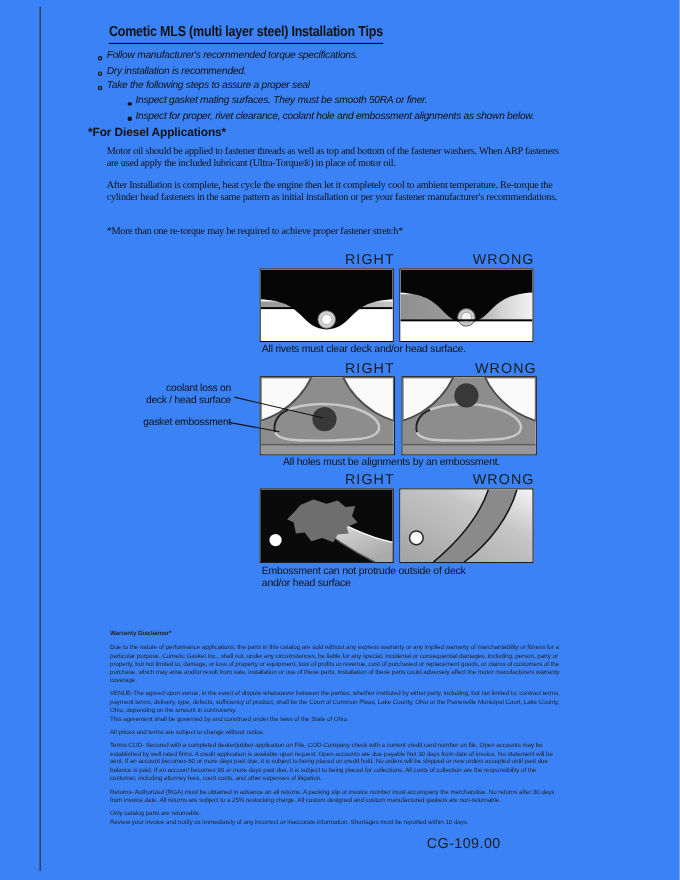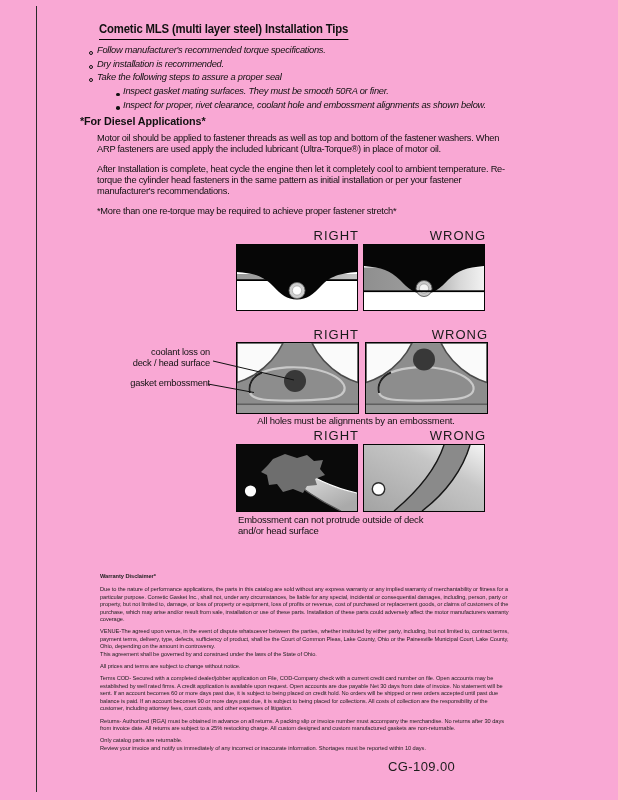--- a/index.html
+++ b/index.html
@@ -1,19 +1,19 @@
 <!DOCTYPE html>
 <html><head>
 <meta charset="utf-8">
 <style>
   * { margin:0; padding:0; box-sizing:border-box; }
   html,body { background:#e8e8e8; }
   body { font-family:"Liberation Sans","DejaVu Sans",sans-serif; }
   #page {
-    position:relative; width:618px; height:800px; background:#f9a8d4;
+    position:relative; width:618px; height:800px; background:#3b82f6;
     overflow:hidden; color:#111;
   }
   .abs { position:absolute; }
 
   
   #edge-line { left:36px; top:6px; width:1.3px; height:786px; background:#2a2a2a; }
 
   
   #title {
     left:99px; top:21px; font-size:13.2px; font-weight:bold; letter-spacing:-0.2px;
@@ -29,21 +29,21 @@
     width:4px; height:4px; border:1px solid #111; border-radius:50%;
     margin:3.4px 4px 0 1px; flex:none;
   }
   .b-dot {
     width:3.6px; height:3.6px; background:#111; border-radius:50%;
     margin:3.6px 3.5px 0 0; flex:none;
   }
 
   
   #diesel-heading { left:80px; top:115px; font-size:10.8px; font-weight:bold; letter-spacing:-0.1px; }
-  .bodytext { font-size:9.3px; letter-spacing:-0.25px; line-height:11px; width:417px; left:97px; }
+  .bodytext { font-size:9.3px; letter-spacing:-0.25px; line-height:11px; width:417px; left:97px;font-family:Liberation Serif, serif; }
   #diesel-para1 { top:133px; }
   #diesel-para2 { top:164px; }
   #diesel-note  { top:206px; }
 
   
   .rw-label { width:123px; text-align:right; font-size:13px; letter-spacing:1px; color:#1a1a1a; white-space:nowrap; }
   .dimg { border:1.5px solid #050505; background:#fff; line-height:0; }
   .dimg svg { display:block; }
   .caption { font-size:9.5px; letter-spacing:-0.2px; color:#111; line-height:10.8px; }
 
@@ -139,20 +139,21 @@
       </defs>
       <rect width="120" height="65" fill="#ffffff"></rect>
       <rect x="0" y="22.5" width="120" height="23" fill="url(#g2)"></rect>
       <path d="M0,0 H120 V21 C102,22.5 94,25.5 84,35 C76,43.5 70,48.8 60,48.8 C50,48.8 44,43.5 36,35 C26,25.5 18,22.5 0,21 Z" fill="#060606"></path>
       <circle cx="60" cy="43.5" r="8" fill="#c8c8c8" stroke="#555" stroke-width="0.9"></circle>
       <circle cx="60" cy="43.5" r="4.6" fill="#f4f4f4" stroke="#8a8a8a" stroke-width="0.6"></circle>
       <rect x="0" y="45.3" width="120" height="1.8" fill="#000"></rect>
     </svg>
   </div>
 
+  <div id="caption-row1" class="abs caption">All rivets must clear deck and/or head surface.</div>
 
   <div class="abs rw-label r2-label col-left">RIGHT</div>
   <div class="abs rw-label r2-label r2-right">WRONG</div>
 
   <div class="abs dimg r2-img col-left">
     <svg width="121" height="70" viewBox="0 0 121 70">
       <rect width="121" height="70" fill="#8d8d8d"></rect>
       <rect y="60.5" width="121" height="1.6" fill="#5f5f5f"></rect>
       <rect y="62.1" width="121" height="7.9" fill="#979797"></rect>
       <path d="M0,0 H46 C40,13 31,23 17,32 C11,35.5 5,38 0,39.5 Z" fill="#fafafa" stroke="#4a4a4a" stroke-width="1.6"></path>

